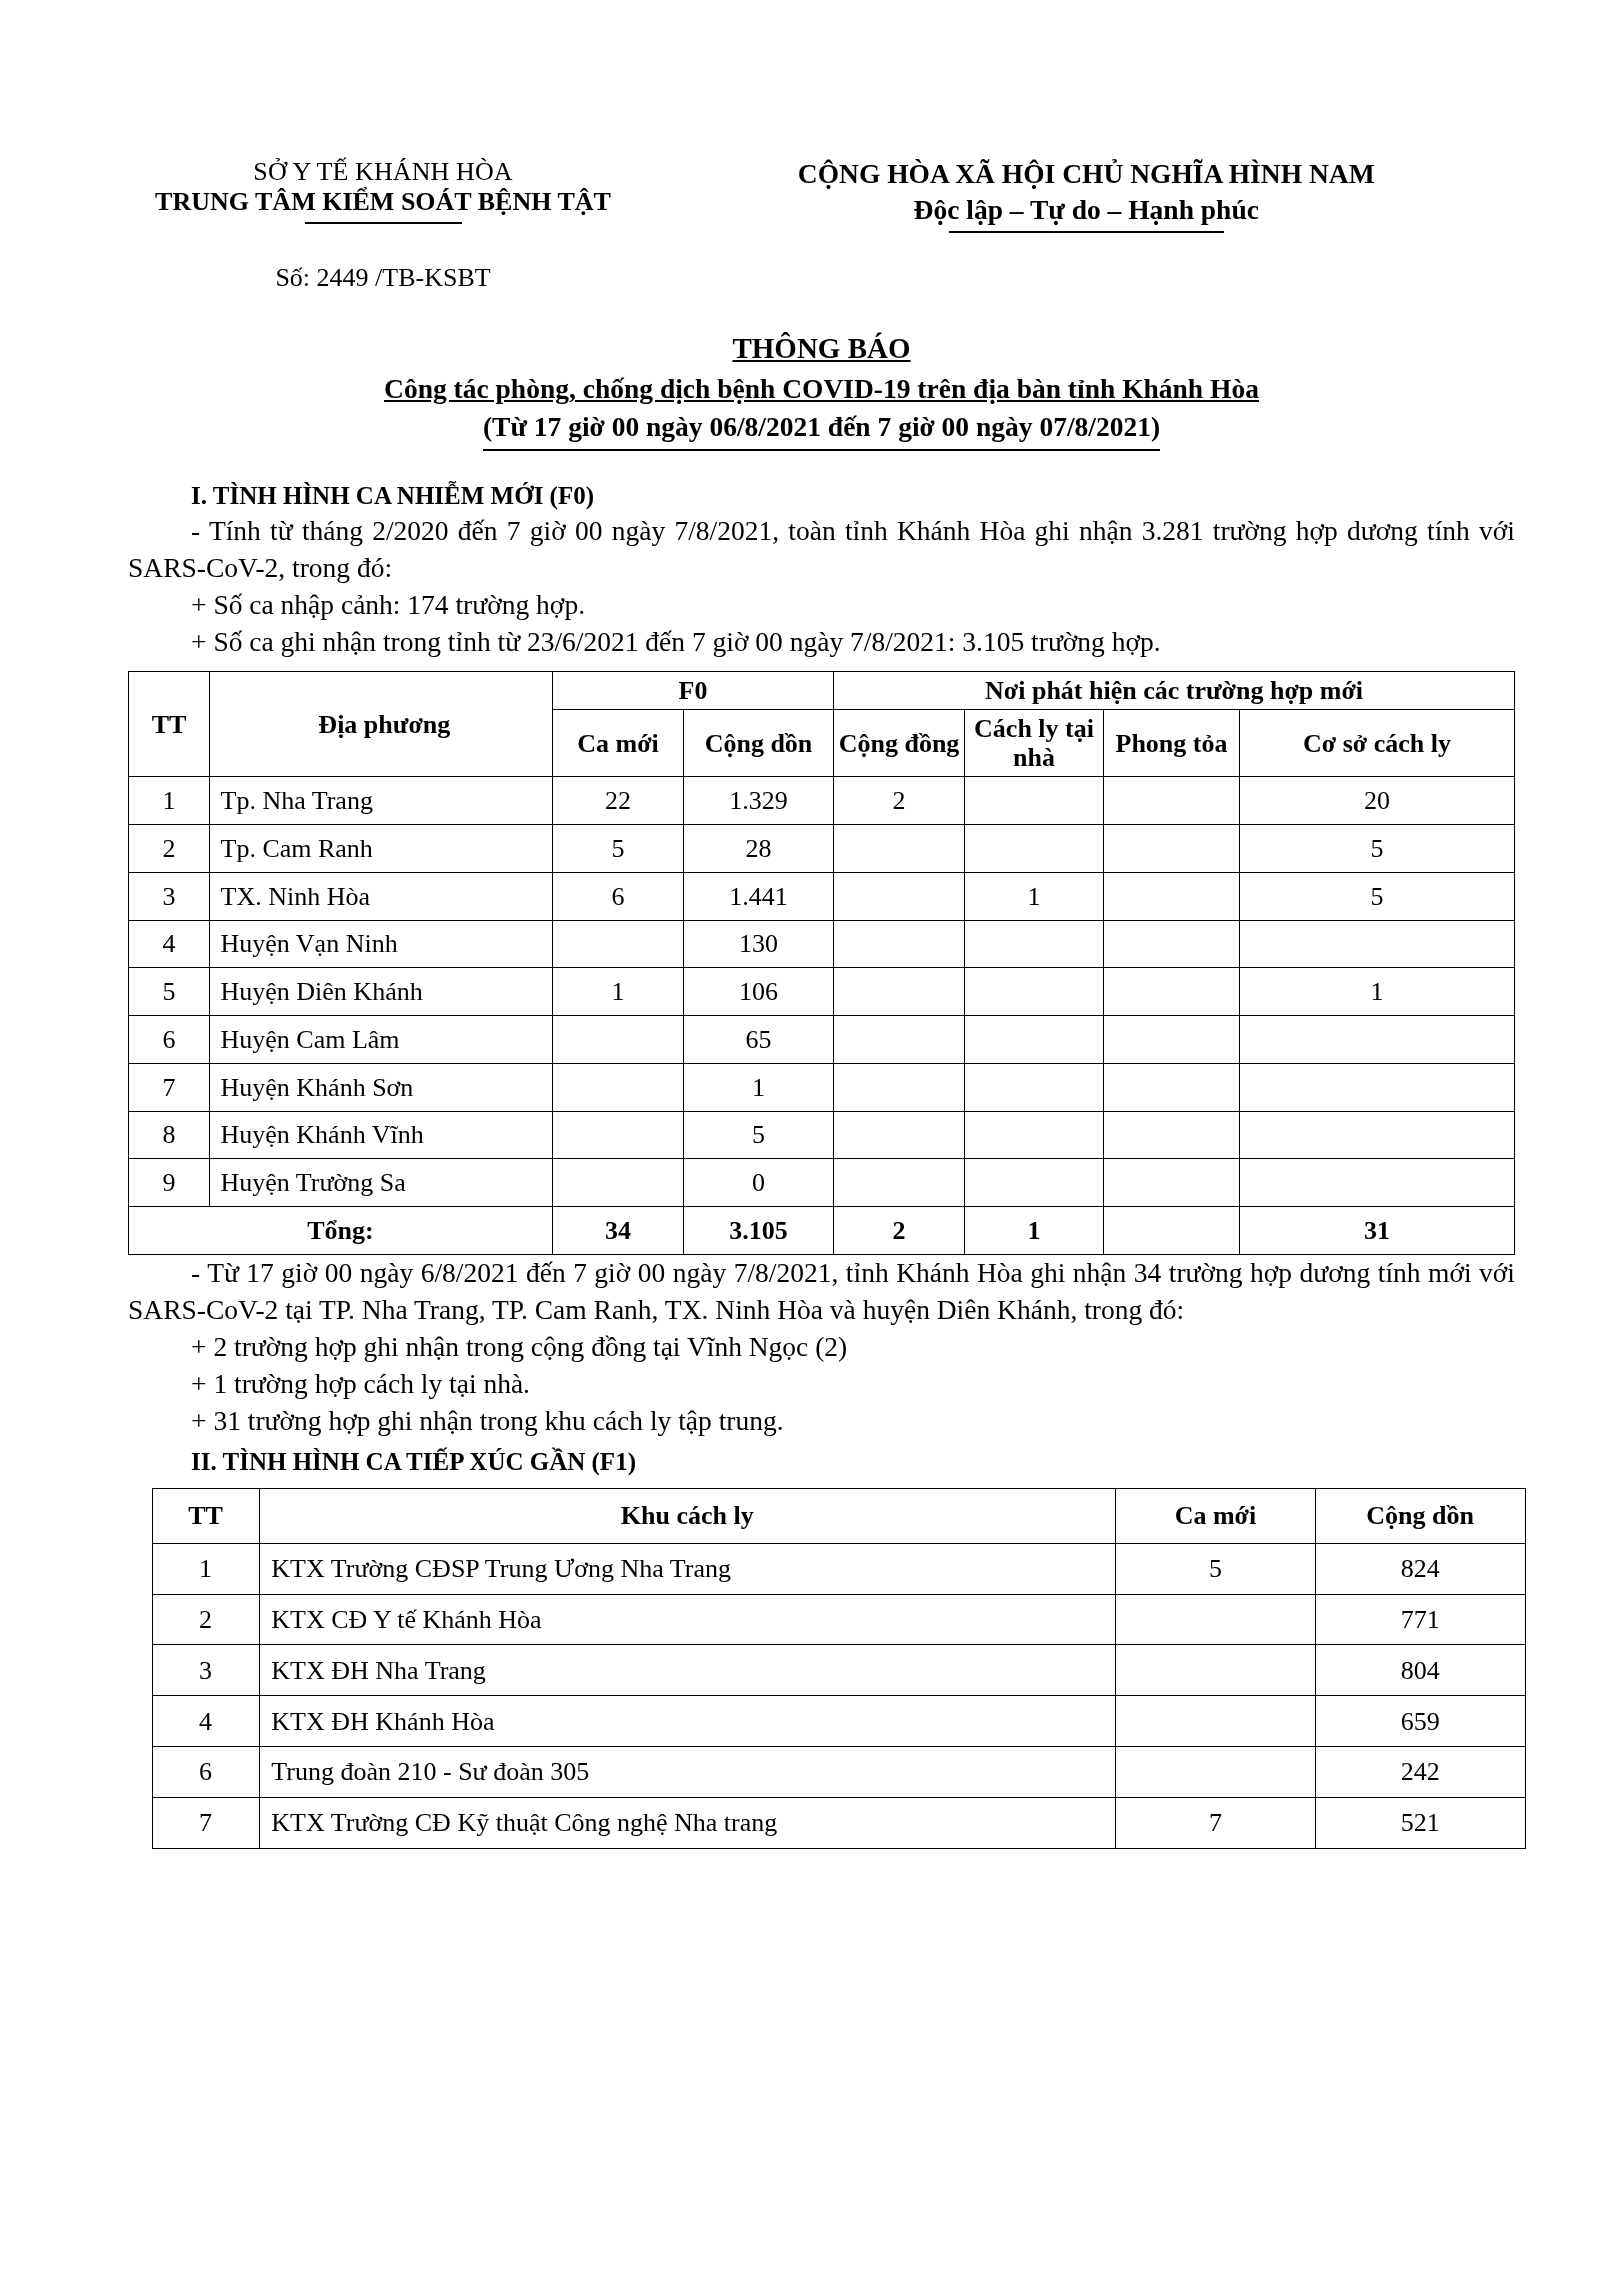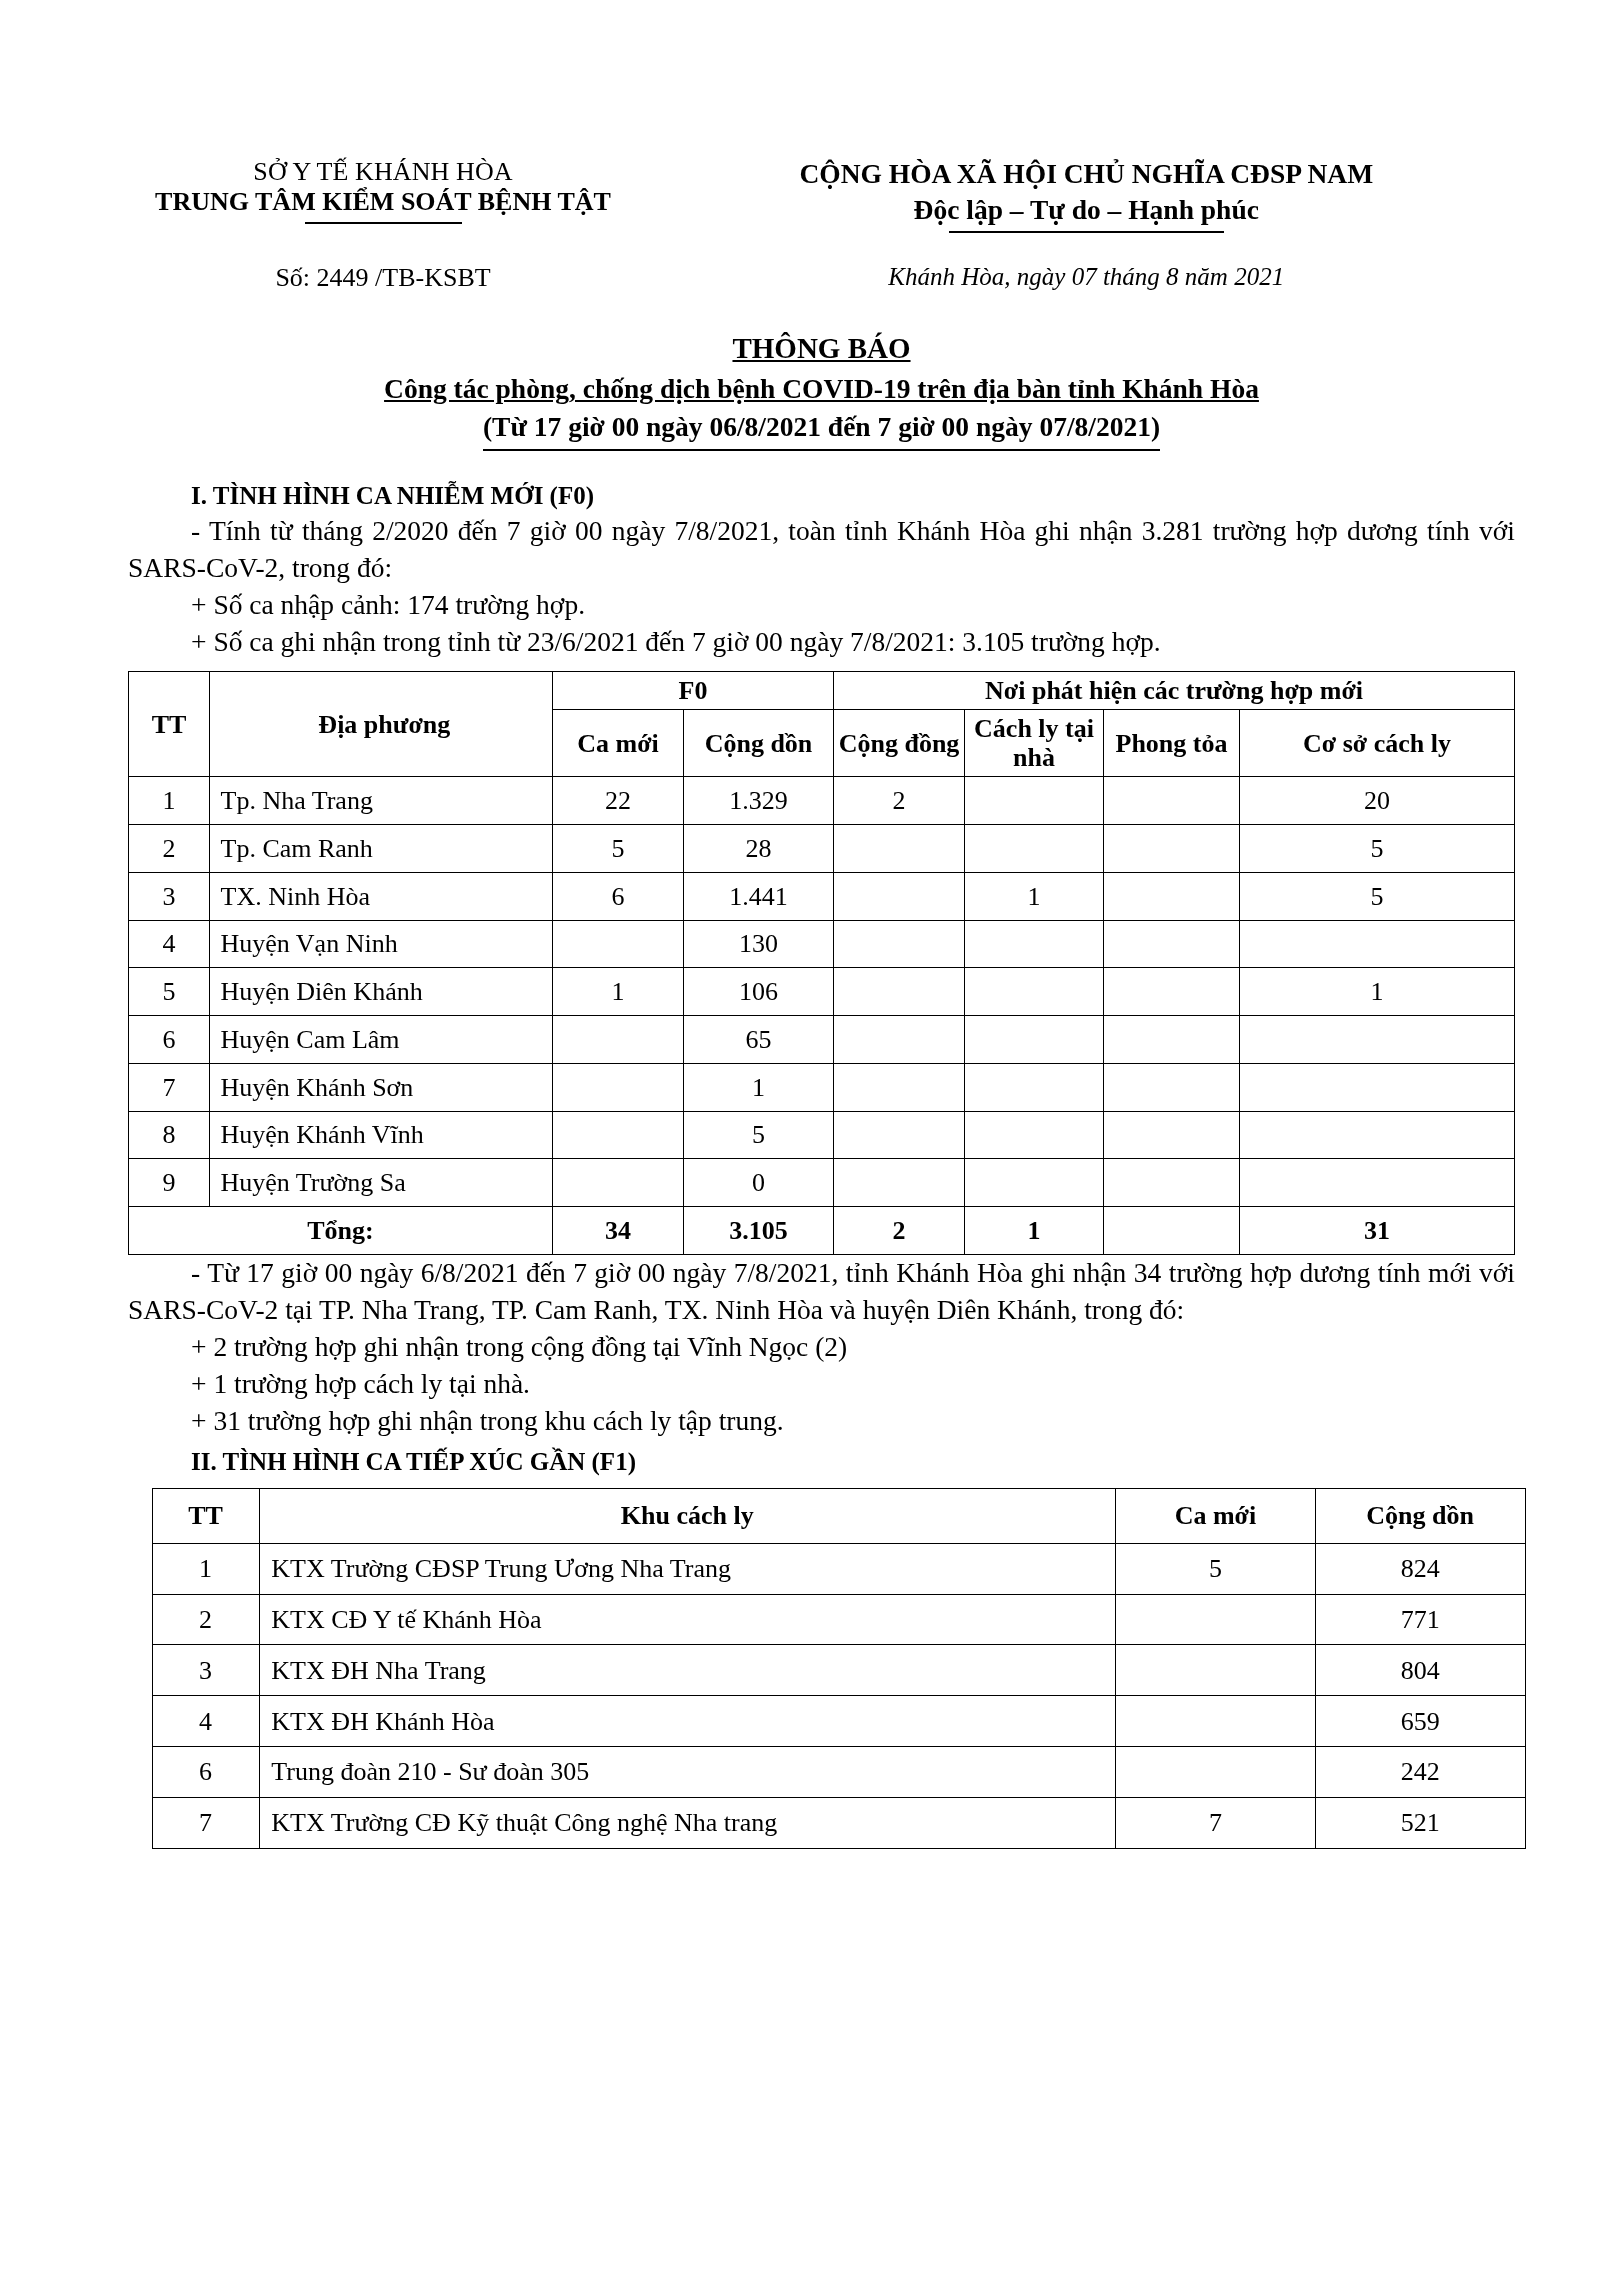--- a/index.html
+++ b/index.html
@@ -203,29 +203,28 @@
 <div class="page">
   <div class="content">
 
     <div class="letterhead">
       <div class="lh-left">
         <div class="org-sub">SỞ Y TẾ KHÁNH HÒA</div>
         <div class="org-main">TRUNG TÂM KIỂM SOÁT BỆNH TẬT</div>
         <div class="rule rule-left"></div>
       </div>
       <div class="lh-right">
-        <div class="nation-main">CỘNG HÒA XÃ HỘI CHỦ NGHĨA CĐSP NAM</div>
+        <div class="nation-main">CỘNG HÒA XÃ HỘI CHỦ NGHĨA HÌNH NAM</div>
         <div class="nation-sub">Độc lập – Tự do – Hạnh phúc</div>
         <div class="rule rule-right"></div>
       </div>
     </div>
 
     <div class="docnum-row">
       <div class="docnum">Số:  2449  /TB-KSBT</div>
-      <div class="docdate">Khánh Hòa, ngày  07  tháng 8 năm 2021</div>
     </div>
 
     <div class="title-block">
       <div class="title-main">THÔNG BÁO</div>
       <div class="title-sub1">Công tác phòng, chống dịch bệnh COVID-19 trên địa bàn tỉnh Khánh Hòa</div>
       <div class="title-sub2-wrap">
         <span class="title-sub2">(Từ 17 giờ 00 ngày 06/8/2021 đến 7 giờ 00 ngày 07/8/2021)</span>
       </div>
     </div>
 

